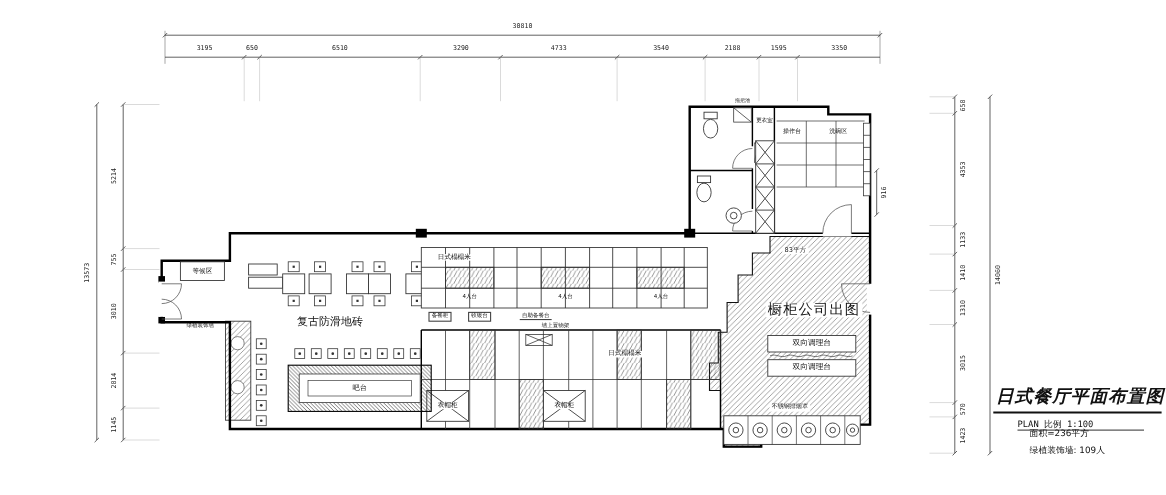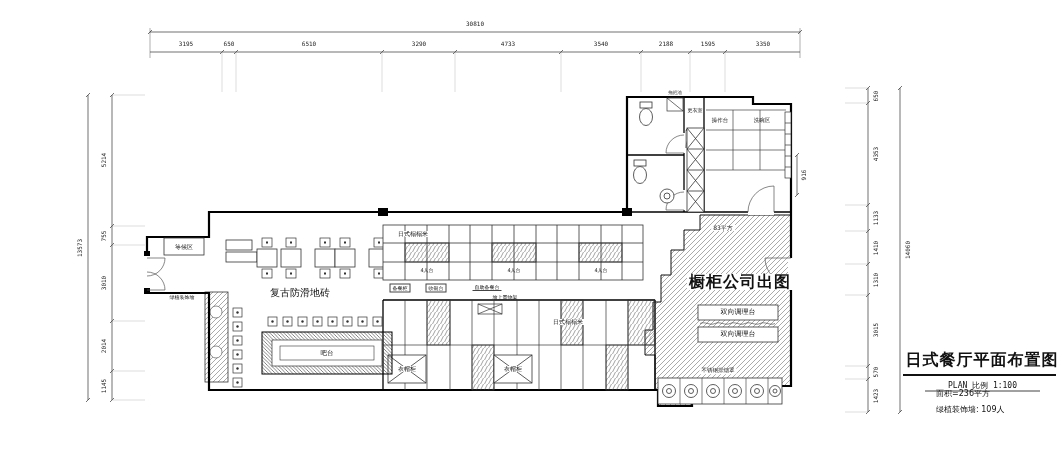--- a/index.html
+++ b/index.html
@@ -388,28 +388,28 @@
   <span class="lbl" style="left:514px;top:270px;font-size:5px;">4人台</span>
   <span class="lbl" style="left:601px;top:270px;font-size:5px;">4人台</span>
   <span class="lbl boxed" style="left:400px;top:288px;font-size:5px;">备餐柜</span>
   <span class="lbl boxed" style="left:436px;top:288px;font-size:5px;">收银台</span>
   <span class="lbl under" style="left:487px;top:288px;font-size:5px;">自助备餐台</span>
   <span class="lbl" style="left:505px;top:297px;font-size:5px;">墙上置物架</span>
   <span class="lbl" style="left:327px;top:353px;font-size:6.5px;">吧台</span>
   <span class="lbl chip" style="left:407px;top:369px;font-size:6px;">衣帽柜</span>
   <span class="lbl chip" style="left:513px;top:369px;font-size:6px;">衣帽柜</span>
   <span class="lbl chip" style="left:568px;top:322px;font-size:6px;">日式榻榻米</span>
-  <span class="lbl chip" style="left:740px;top:282px;font-size:16px;font-weight:bold;letter-spacing:1px;">橱柜公司出图</span>
+  <span class="lbl chip" style="left:740px;top:282px;font-size:13px;font-weight:normal;letter-spacing:1px;">橱柜公司出图</span>
   <span class="lbl chip" style="left:723px;top:228px;font-size:6px;">83平方</span>
   <span class="lbl" style="left:738px;top:312px;font-size:7px;">双向调理台</span>
   <span class="lbl" style="left:738px;top:334px;font-size:7px;">双向调理台</span>
   <span class="lbl chip" style="left:718px;top:371px;font-size:5.5px;">不锈钢排烟罩</span>
   <span class="lbl" style="left:720px;top:121px;font-size:5.5px;">操作台</span>
   <span class="lbl" style="left:762px;top:121px;font-size:5.5px;">洗碗区</span>
   <span class="lbl" style="left:695px;top:110px;font-size:5px;">更衣室</span>
   <span class="lbl" style="left:675px;top:93px;font-size:4.5px;">拖把池</span>
 
-  <div class="t-title" style="left:904px;top:350px;width:156px;text-align:center;">日式餐厅平面布置图</div>
-  <div class="t-row" style="left:925px;top:380px;width:115px;text-align:center;font-family:'DejaVu Sans Mono',monospace;">PLAN 比例  1:100</div>
+  <div class="t-title" style="left:904px;top:350px;width:156px;text-align:center;font-style:italic;">日式餐厅平面布置图</div>
+  <div class="t-row" style="left:925px;top:380px;width:115px;font-family:'DejaVu Sans Mono',monospace;">PLAN 比例  1:100</div>
   <div class="t-row" style="left:936px;top:388px;">面积=236平方</div>
   <div class="t-row" style="left:936px;top:404px;">绿植装饰墙: 109人</div>
 
 </div>
 
 </body></html>

